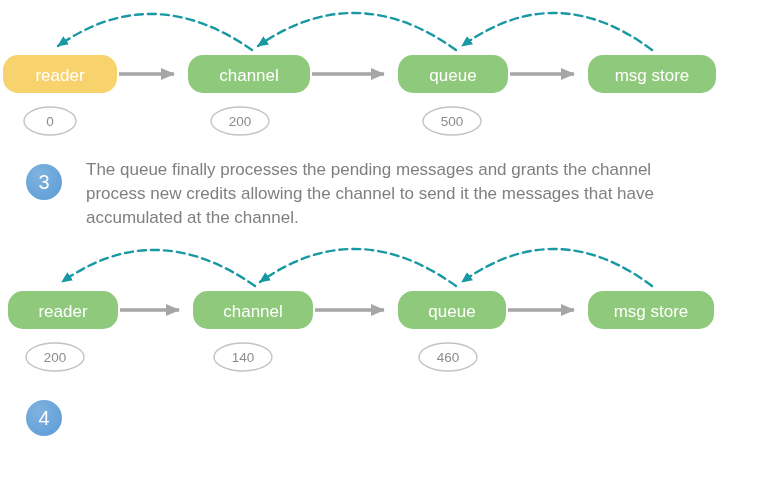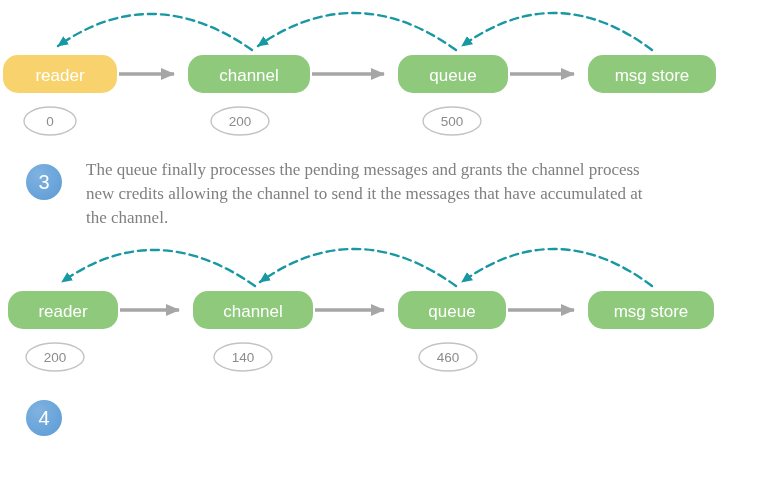--- a/index.html
+++ b/index.html
@@ -29,21 +29,21 @@
 
   .step { display:flex; align-items:flex-start; margin:8px 0 0 26px; }
   .step-circle {
     width:36px; height:36px; flex:0 0 36px; border-radius:50%;
     background:radial-gradient(circle at 35% 30%, #7FB2E0, #5B9BD5);
     color:#ffffff; font-size:20px; display:flex; align-items:center;
     justify-content:center; margin-top:6px;
   }
   .step-text {
     margin-left:24px; width:572px; color:#7F7F7F;
-    font-size:17px; line-height:1.42;font-family:Liberation Serif, serif;
+    font-size:17px; line-height:1.42;
   }
 </style>
 </head>
 <body>
 
 <div class="page">
 
   <svg width="769" height="150" viewBox="0 0 769 150">
     <defs>
       <marker id="mg1" markerUnits="userSpaceOnUse" markerWidth="14" markerHeight="12" refX="13" refY="6" orient="auto">

